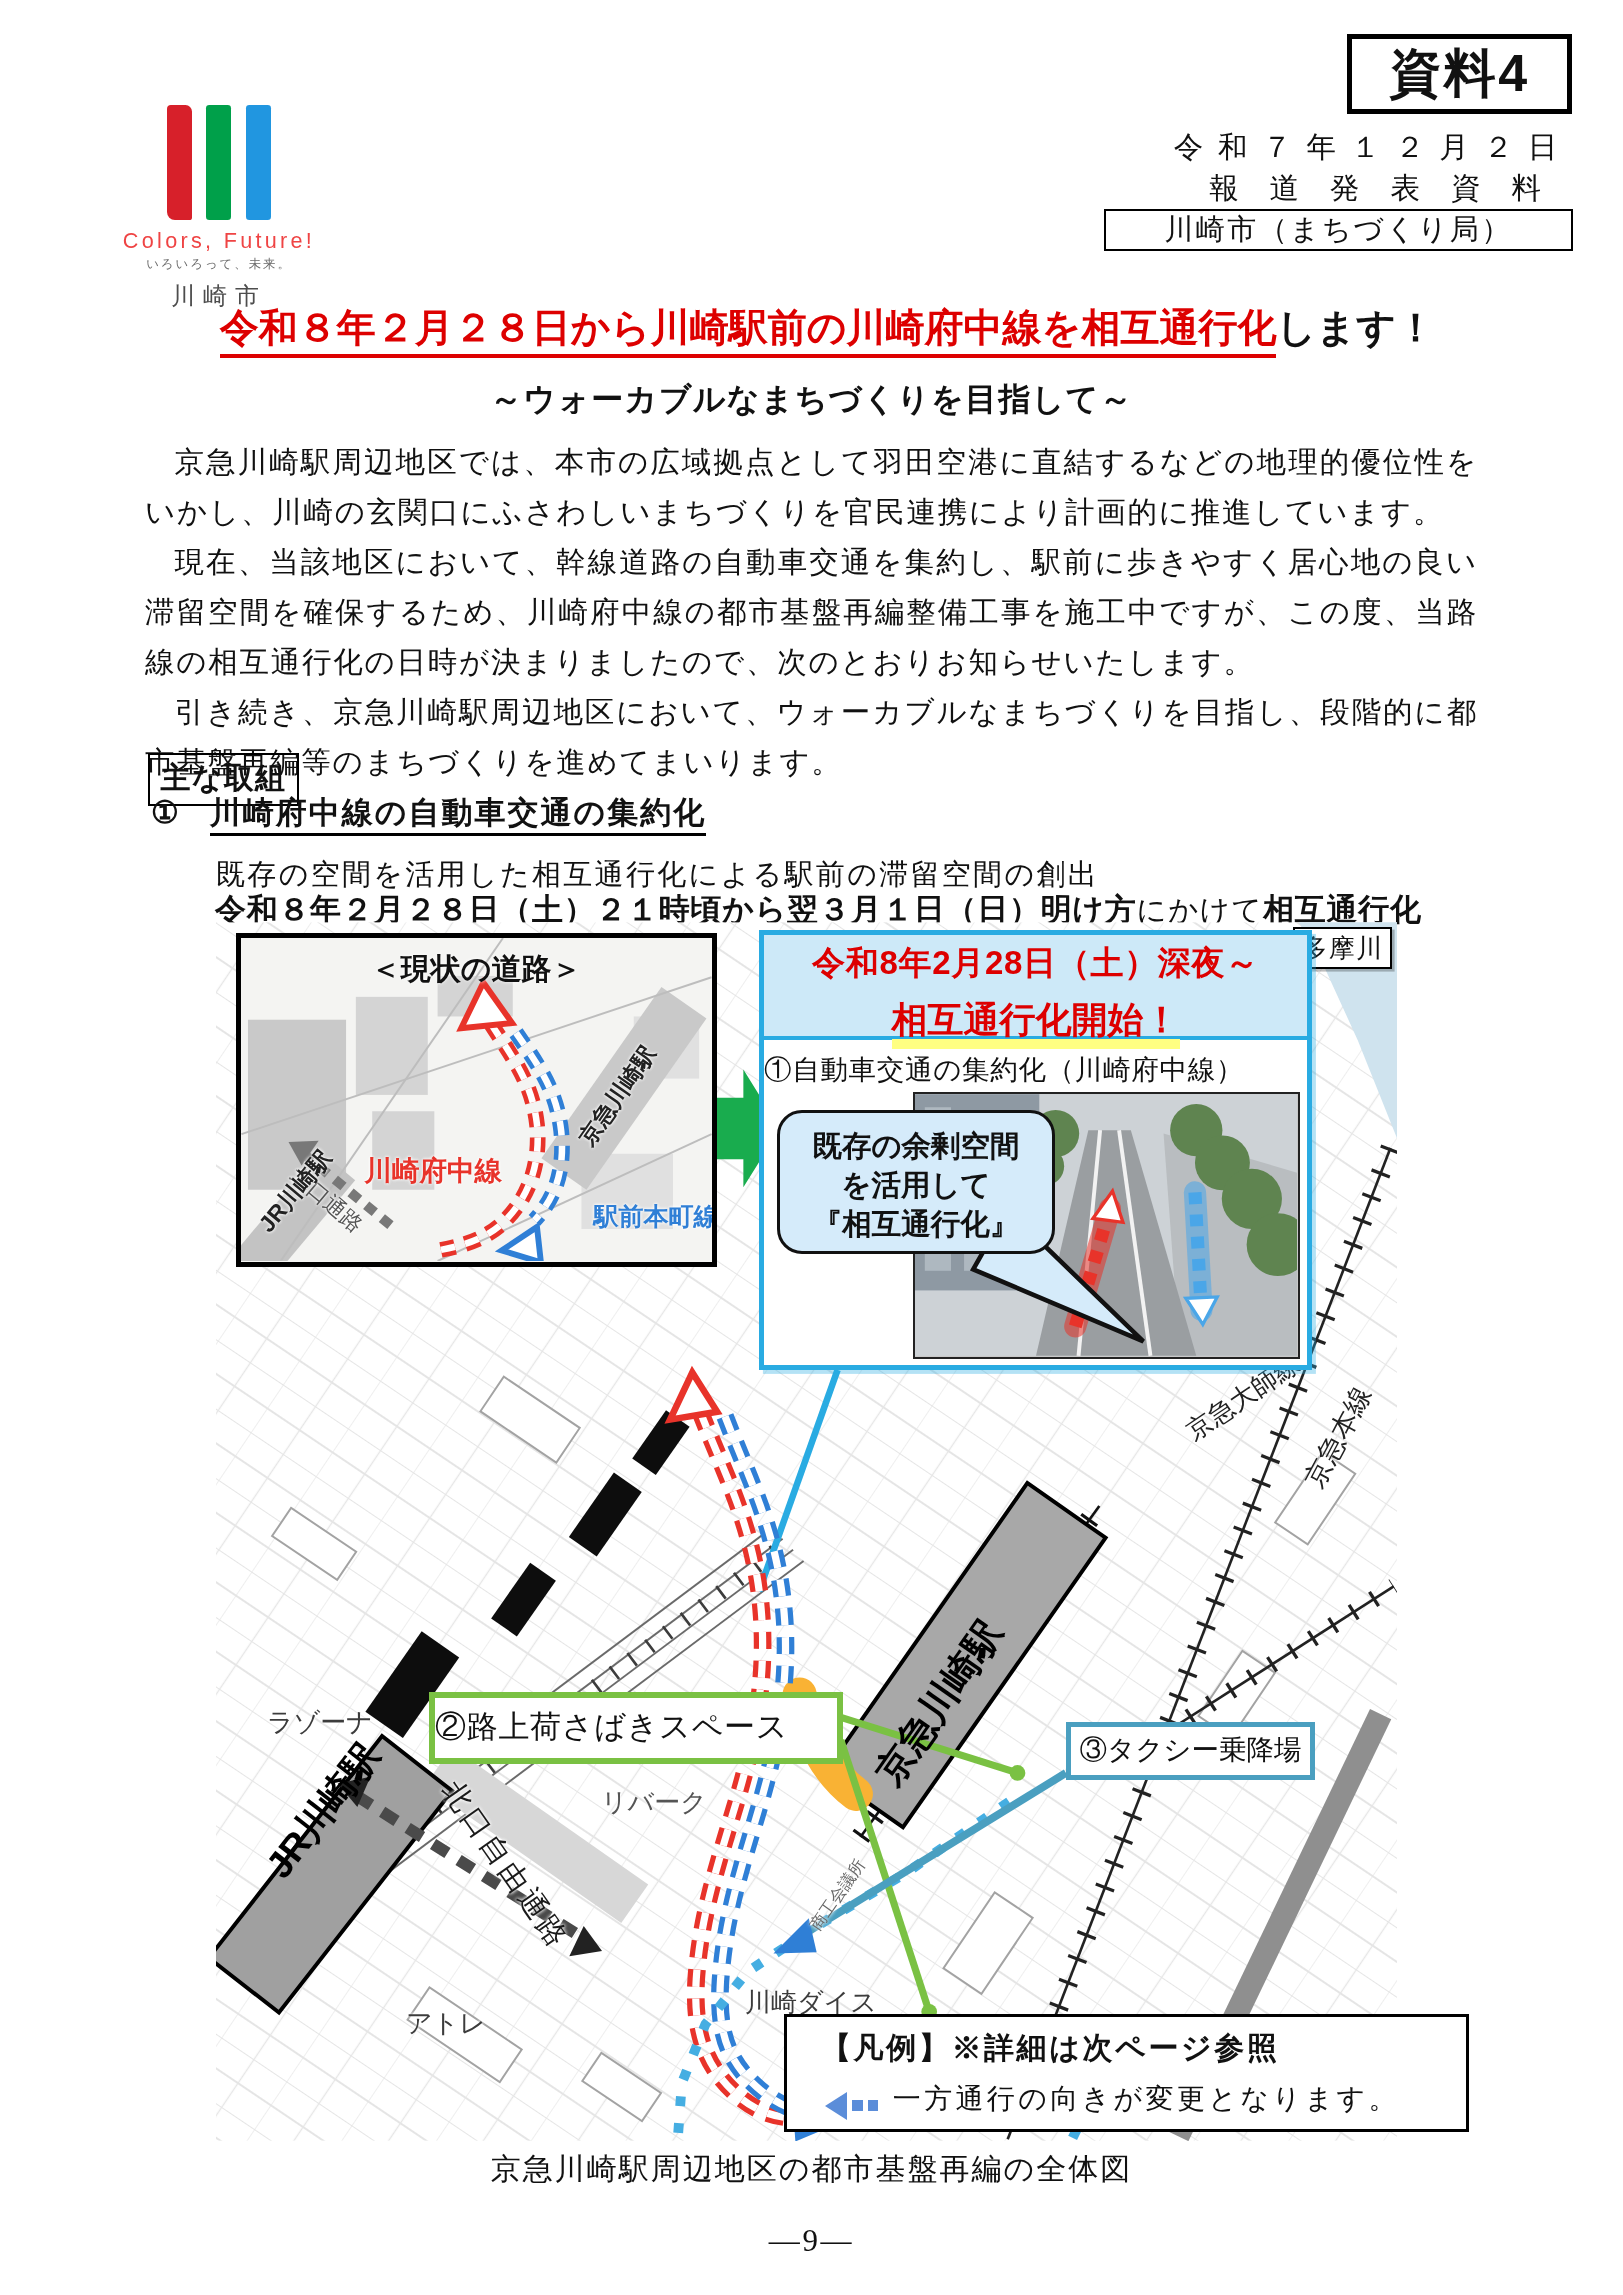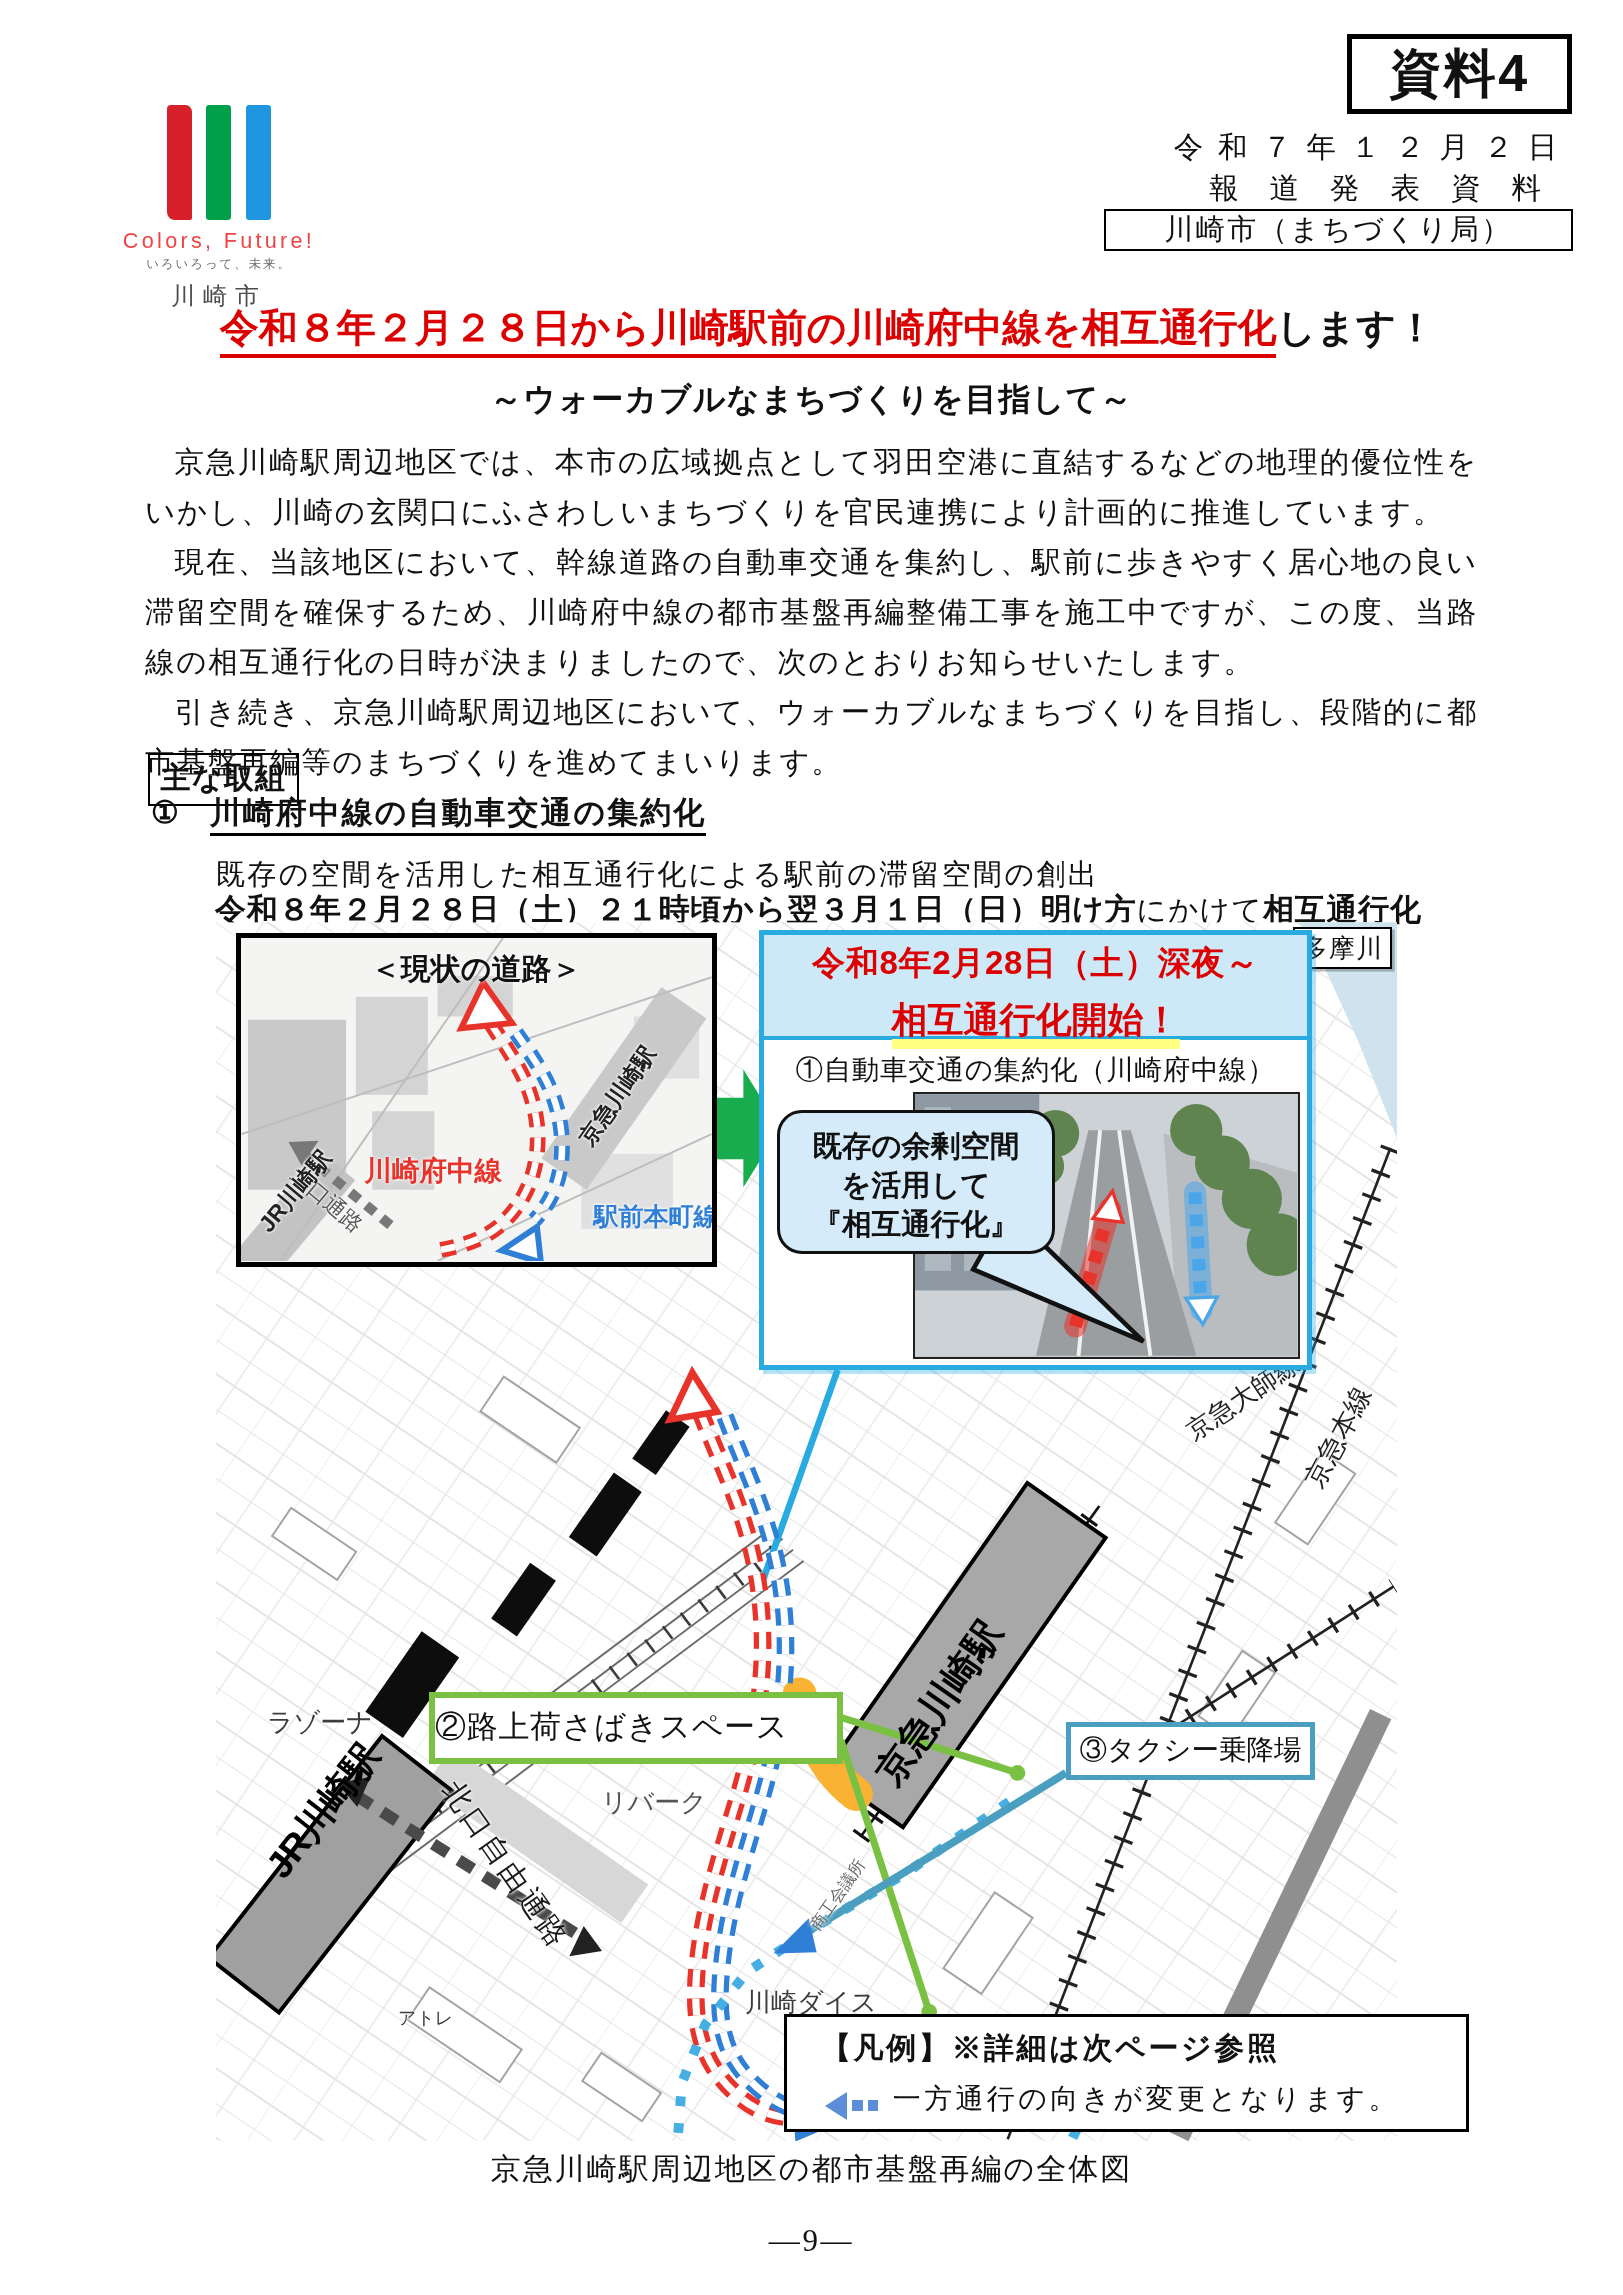--- a/index.html
+++ b/index.html
@@ -73,21 +73,21 @@
 
   
   .callout{left:543px;top:7.9px;width:553px;height:440px;background:#fff;
     border:5.2px solid var(--callout-blue);box-shadow:3.9px 3.9px 0 rgba(41,171,226,.35)}
   .callout-hdr{position:absolute;left:0;top:0;width:100%;height:105px;background:var(--callout-bg);
     border-bottom:4.6px solid var(--callout-blue);text-align:center;color:var(--title-red);
     font-family:"Liberation Sans",sans-serif;font-weight:bold}
   .callout-hdr .l1{font-size:33px;margin-top:6.5px;letter-spacing:0.7px}
   .callout-hdr .l2{display:inline-block;font-size:36px;line-height:39px;margin-top:1.3px;
     border-bottom:10.5px solid var(--highlight-yellow)}
-  .callout-body-title{position:absolute;left:0;top:117px;width:100%;text-align:center;
+  .callout-body-title{position:absolute;left:0;top:117px;width:100%;
     font-size:27.5px;color:#111;font-family:"Liberation Sans",sans-serif;letter-spacing:0.7px}
   .photo{position:absolute;left:149px;top:157px;width:387px;height:267px;border:2.6px solid #222;background:#c9c9c9}
   .bubble{position:absolute;left:13px;top:175px;width:278px;height:144px;background:#d5ebfa;
     border:3.9px solid #111;border-radius:25px;text-align:center;font-weight:bold;
     font-family:"Liberation Sans",sans-serif;font-size:29.5px;line-height:39px;padding-top:13px;z-index:3}
   .bubble-tail{position:absolute;left:183px;top:308px;width:216px;height:105px;z-index:2}
 
   
   .box2{left:213px;top:770px;width:414px;height:72px;background:#fff;border:6.5px solid var(--box-green);
     font-size:31px;line-height:58px;font-family:"Liberation Sans",sans-serif;
@@ -256,21 +256,21 @@
       </g>
 
       <polygon points="752,268 806,268 806,225 862,315 806,405 806,362 752,362" fill="var(--green-arrow)"></polygon>
     </svg>
 
     <div class="abs tama-box gothic">多摩川</div>
 
     <div class="map-label" style="left:1067px;top:497px;font-size:27.5px;transform:rotate(-62deg);color:#222">京急本線</div>
     <div class="map-label" style="left:962px;top:458px;font-size:26px;transform:rotate(-34deg);color:#222">京急大師線</div>
     <div class="map-label" style="left:51px;top:783px;font-size:26px">ラゾーナ</div>
-    <div class="map-label" style="left:182px;top:1084px;font-size:18px">アトレ</div>
+    <div class="map-label" style="left:190px;top:1084px;font-size:26px">アトレ</div>
     <div class="map-label" style="left:385px;top:863px;font-size:26px;color:#555">リバーク</div>
     <div class="map-label" style="left:529px;top:1063px;font-size:26px">川崎ダイス</div>
     <div class="map-label" style="left:249px;top:851px;font-size:29px;color:#1a1a1a;transform:rotate(55deg);transform-origin:left top;letter-spacing:3.9px">北口自由通路</div>
     <div class="map-label" style="left:581px;top:962px;font-size:16.4px;color:#666;transform:rotate(-55deg)">商工会議所</div>
     <div class="map-label" style="left:39px;top:936px;font-size:37px;font-weight:bold;color:#000;transform:rotate(-52deg);transform-origin:left top;text-shadow:none">JR川崎駅</div>
     <div class="map-label" style="left:648px;top:844px;font-size:38px;font-weight:bold;color:#000;transform:rotate(-55deg);transform-origin:left top;text-shadow:none">京急川崎駅</div>
 
     <div class="abs inset">
       <svg width="471" height="323" viewBox="0 0 719 494">
         <rect width="719" height="494" fill="#f4f4f2"></rect>

